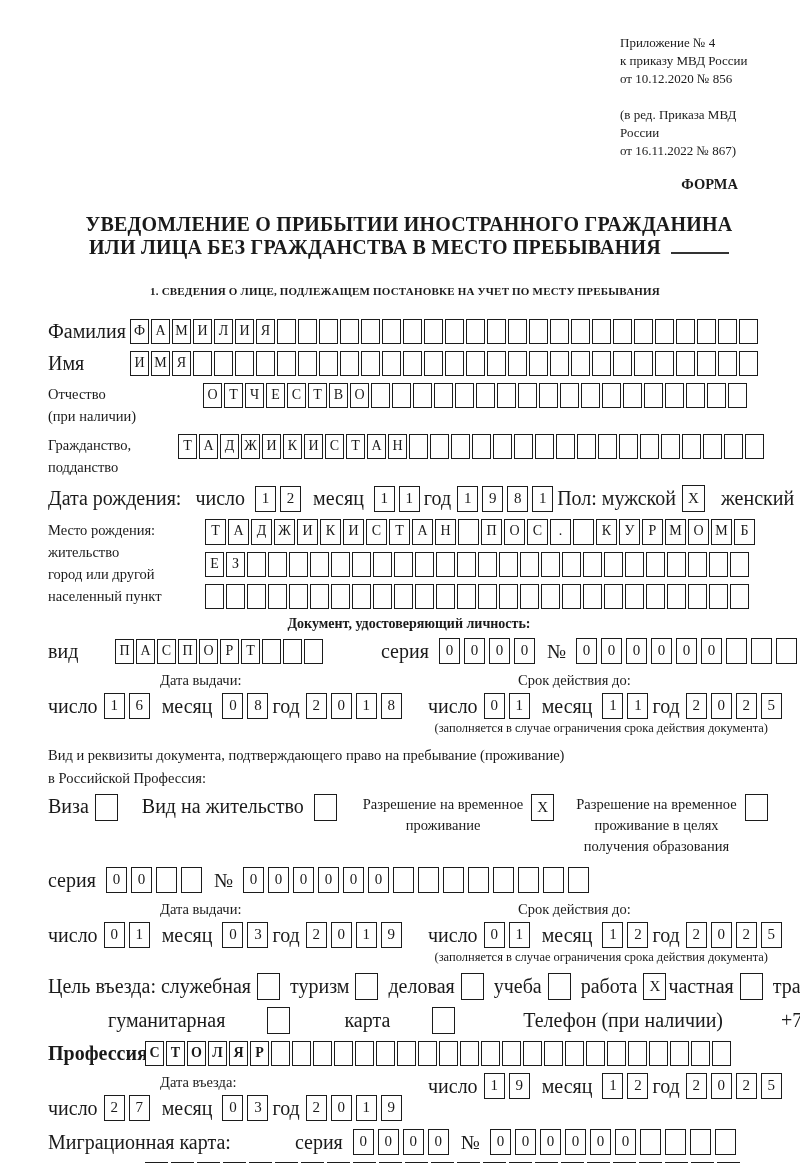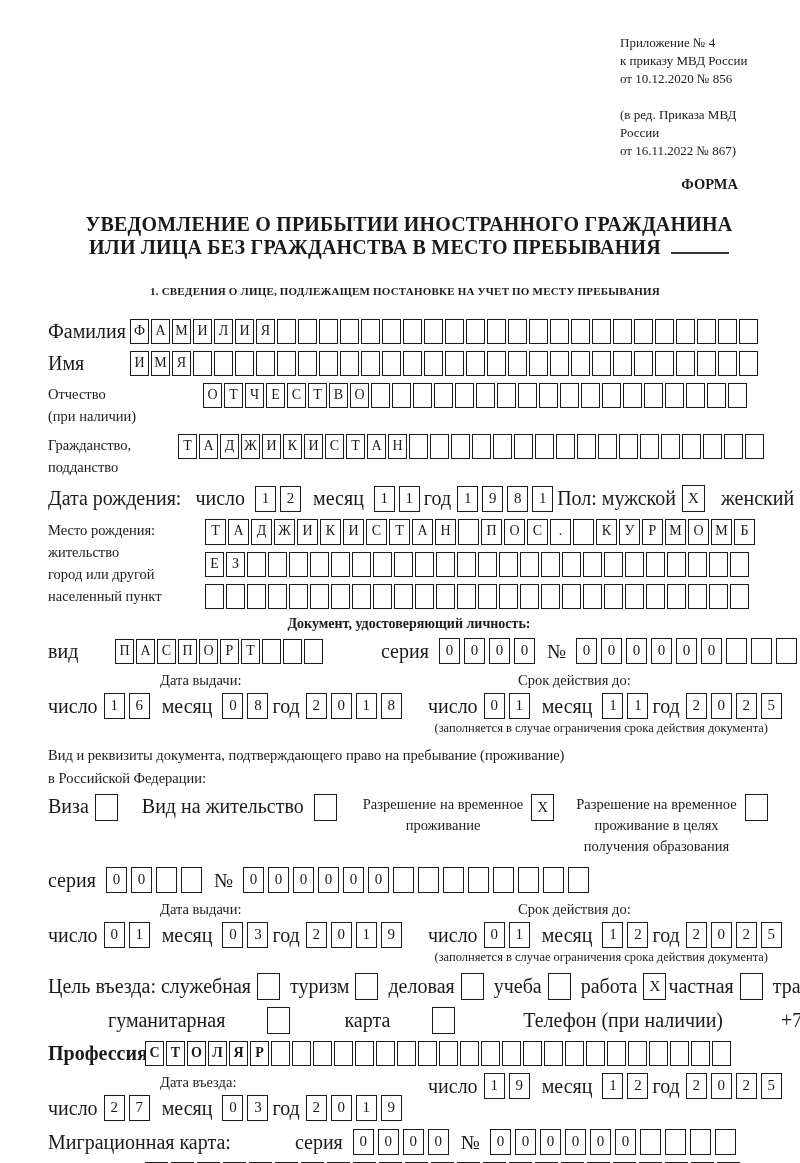--- a/index.html
+++ b/index.html
@@ -424,21 +424,21 @@
             <span class="cell">0</span>
             <span class="cell">2</span>
             <span class="cell">5</span>
           </span>
       </div>
     </div>
   </div>
   <div class="dnote">(заполняется в случае ограничения срока действия документа)</div>
 
   <div class="ptext">Вид и реквизиты документа, подтверждающего право на пребывание (проживание)</div>
-  <div class="ptext">в Российской Федерации:</div>
+  <div class="ptext">в Российской Профессия:</div>
 
   <div class="permitrow">
     <div class="pitem">
       <span class="lbl mr6">Виза</span>
       <span class="cells box1">
           <span class="cell"></span>
         </span>
     </div>
     <div class="pitem" style="margin-left:22px;">
       <span class="lbl mr10">Вид на жительство</span>

